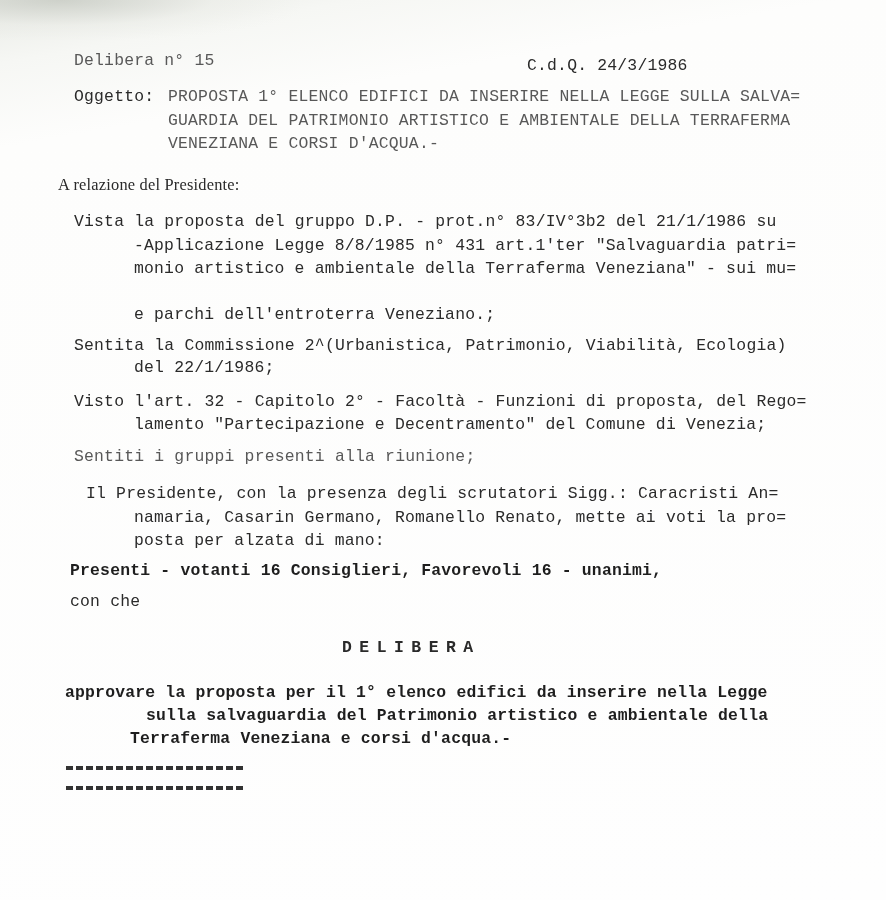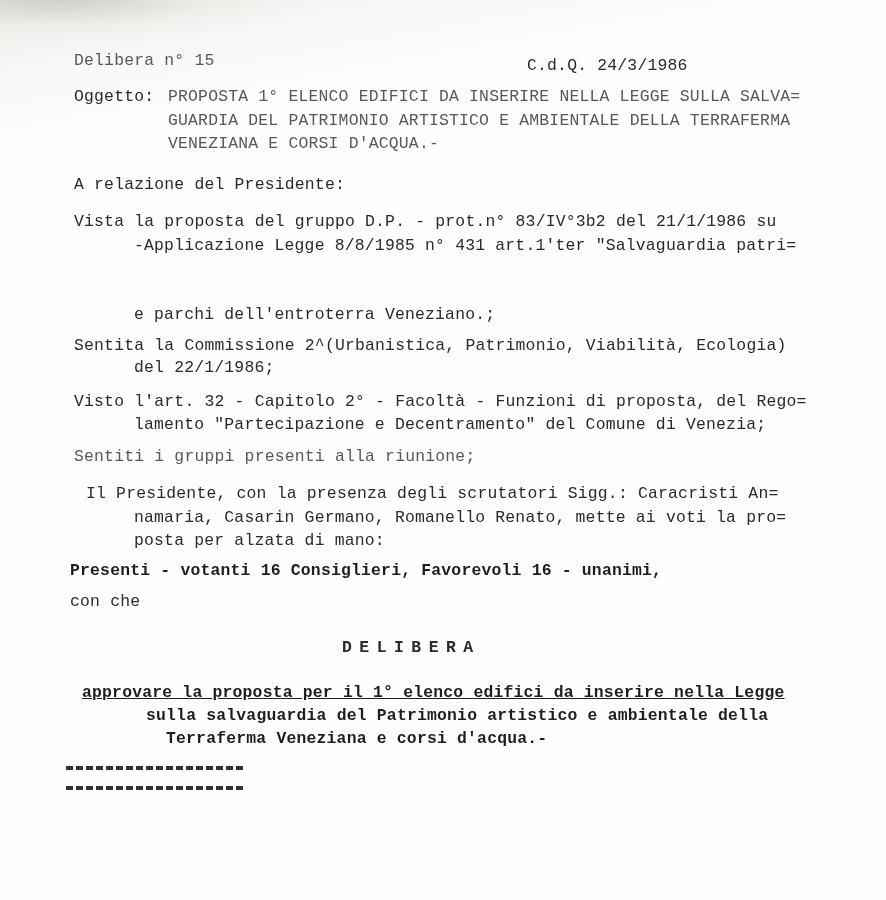--- a/index.html
+++ b/index.html
@@ -48,43 +48,44 @@
   <div class="shadow-corner"></div>
 
   <div class="line faint" style="left:74px; top:51px;">Delibera n° 15</div>
   <div class="line" style="left:527px; top:56px;">C.d.Q. 24/3/1986</div>
 
   <div class="line" style="left:74px; top:87px;">Oggetto:</div>
   <div class="line faint" style="left:168px; top:87px;">PROPOSTA 1° ELENCO EDIFICI DA INSERIRE NELLA LEGGE SULLA SALVA=</div>
   <div class="line faint" style="left:168px; top:111px;">GUARDIA DEL PATRIMONIO ARTISTICO E AMBIENTALE DELLA TERRAFERMA</div>
   <div class="line faint" style="left:168px; top:134px;">VENEZIANA E CORSI D'ACQUA.-</div>
 
-  <div class="line" style="left:74px; top:175px;">A relazione del Presidente:</div>
+  <div class="line" style="left:58px; top:175px;font-family:Liberation Serif, serif;">A relazione del Presidente:</div>
 
   <div class="line" style="left:74px; top:212px;">Vista la proposta del gruppo D.P. - prot.n° 83/IV°3b2 del 21/1/1986 su</div>
   <div class="line" style="left:134px; top:236px;text-align:right;">-Applicazione Legge 8/8/1985 n° 431 art.1'ter "Salvaguardia patri=</div>
+  <div class="line" style="left:134px; top:259px;">monio artistico e ambientale della Terraferma Veneziana" - sui mu=</div>
   <div class="line" style="left:134px; top:305px;">e parchi dell'entroterra Veneziano.;</div>
 
   <div class="line" style="left:74px; top:336px;">Sentita la Commissione 2^(Urbanistica, Patrimonio, Viabilità, Ecologia)</div>
   <div class="line" style="left:134px; top:358px;">del 22/1/1986;</div>
 
   <div class="line" style="left:74px; top:392px;">Visto l'art. 32 - Capitolo 2° - Facoltà - Funzioni di proposta, del Rego=</div>
   <div class="line" style="left:134px; top:415px;">lamento "Partecipazione e Decentramento" del Comune di Venezia;</div>
 
   <div class="line faint" style="left:74px; top:447px;">Sentiti i gruppi presenti alla riunione;</div>
 
   <div class="line" style="left:74px; top:484px;margin-left:12px;">Il Presidente, con la presenza degli scrutatori Sigg.: Caracristi An=</div>
   <div class="line" style="left:134px; top:508px;">namaria, Casarin Germano, Romanello Renato, mette ai voti la pro=</div>
   <div class="line" style="left:134px; top:531px;">posta per alzata di mano:</div>
 
   <div class="line bold" style="left:70px; top:561px;text-align:right;">Presenti - votanti 16 Consiglieri, Favorevoli 16 - unanimi,</div>
 
   <div class="line" style="left:70px; top:592px;">con che</div>
 
   <div class="line spaced" style="left:342px; top:638px;">DELIBERA</div>
 
-  <div class="line bold" style="left:82px; top:683px;text-decoration:underline;">approvare la proposta per il 1° elenco edifici da inserire nella Legge</div>
+  <div class="line bold" style="left:65px; top:683px;">approvare la proposta per il 1° elenco edifici da inserire nella Legge</div>
   <div class="line bold" style="left:146px; top:706px;text-align:right;">sulla salvaguardia del Patrimonio artistico e ambientale della</div>
-  <div class="line bold" style="left:130px; top:729px;margin-left:36px;">Terraferma Veneziana e corsi d'acqua.-</div>
+  <div class="line bold" style="left:130px; top:729px;">Terraferma Veneziana e corsi d'acqua.-</div>
 
   <div class="rule" style="left:66px; top:766px; width:180px;"></div>
   <div class="rule" style="left:66px; top:786px; width:180px;"></div>
 </div>
 
 </body></html>

